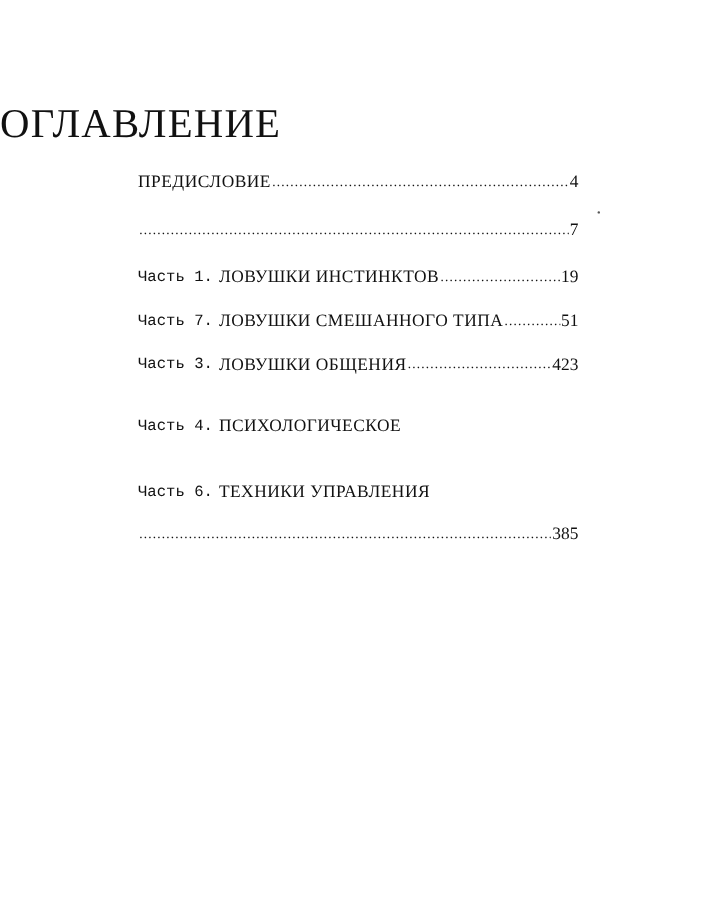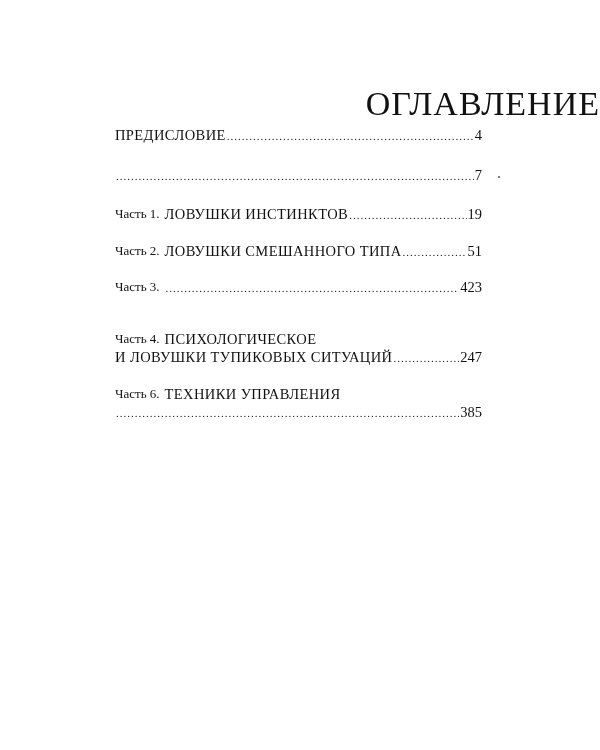--- a/index.html
+++ b/index.html
@@ -1,23 +1,23 @@
 <!DOCTYPE html>
 <html><head>
 <meta charset="utf-8">
 <style>
   html, body { margin:0; padding:0; background:#fff; }
   body { width:600px; height:750px; position:relative; overflow:hidden;
          font-family:"Liberation Serif","DejaVu Serif",serif; color:#111; }
-  .title { position:absolute; top:62px; left:0; width:600px; text-align:right;
+  .title { position:absolute; top:62px; left:0; width:600px; text-align:left;
            font-size:34px; letter-spacing:1px; font-weight:normal; }
   .toc { position:absolute; left:115px; width:367px; }
   .entry { position:absolute; left:0; width:367px; font-size:14.5px; line-height:18px; }
-  .line { display:flex; align-items:flex-start; white-space:nowrap; }
-  .part { font-size:13px; margin-right:5px; }
+  .line { display:flex; align-items:center; white-space:nowrap;margin-top:16px; }
+  .part { font-size:13px; margin-right:5px;font-family:Liberation Mono, monospace; }
   .caps { letter-spacing:0.4px; }
   .dots { flex:1; overflow:hidden; margin:0 1px; }
   .dots::before { content:"........................................................................................................................................................................"; letter-spacing:1px; font-size:11px; }
   .page { text-align:right; }
   .speck { position:absolute; left:498px; top:176px; width:2px; height:2px; background:#555; border-radius:1px; }
 </style>
 </head>
 <body>
 
 <h1 class="title">ОГЛАВЛЕНИЕ</h1>
@@ -43,44 +43,40 @@
     <div class="line">
       <span class="part">Часть 1.</span>
       <span class="caps">ЛОВУШКИ ИНСТИНКТОВ</span>
       <span class="dots"></span>
       <span class="page">19</span>
     </div>
   </div>
 
   <div class="entry" style="top:242px">
     <div class="line">
-      <span class="part">Часть 2.</span>
+      <span class="part">Часть 7.</span>
       <span class="caps">ЛОВУШКИ СМЕШАННОГО ТИПА</span>
       <span class="dots"></span>
       <span class="page">51</span>
     </div>
   </div>
 
   <div class="entry" style="top:278px">
     <div class="line">
       <span class="part">Часть 3.</span>
+      <span class="caps">ЛОВУШКИ ОБЩЕНИЯ</span>
       <span class="dots"></span>
       <span class="page">423</span>
     </div>
   </div>
 
   <div class="entry" style="top:330px">
     <div class="line">
       <span class="part">Часть 4.</span>
       <span class="caps">ПСИХОЛОГИЧЕСКОЕ</span>
-    </div>
-    <div class="line">
-      <span class="caps">И ЛОВУШКИ ТУПИКОВЫХ СИТУАЦИЙ</span>
-      <span class="dots"></span>
-      <span class="page">247</span>
     </div>
   </div>
 
   <div class="entry" style="top:385px">
     <div class="line">
       <span class="part">Часть 6.</span>
       <span class="caps">ТЕХНИКИ УПРАВЛЕНИЯ</span>
     </div>
     <div class="line">
       <span class="dots"></span>

